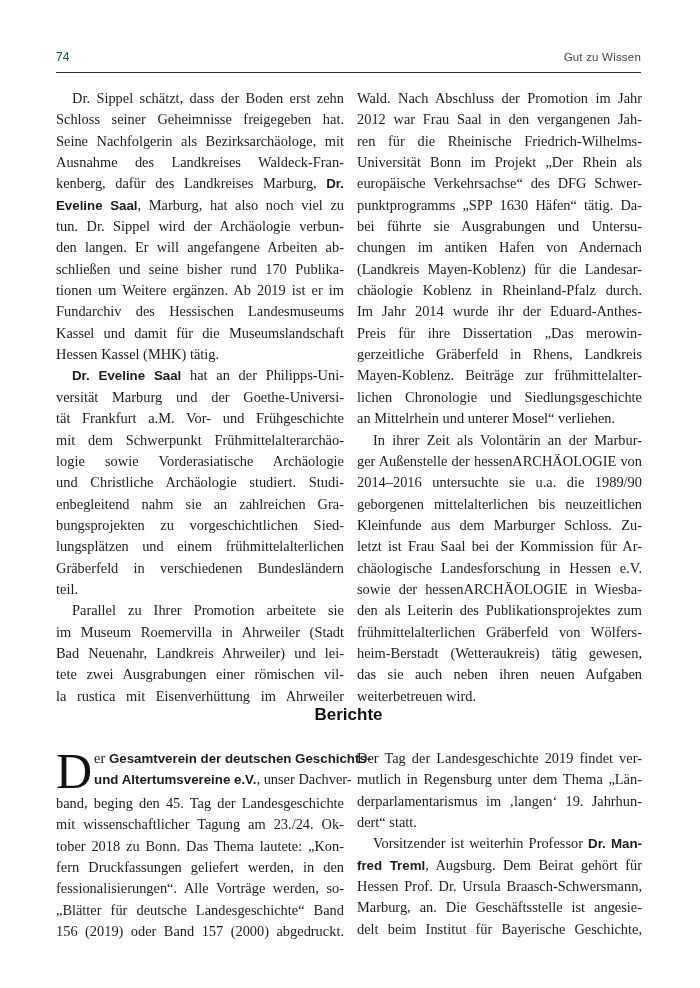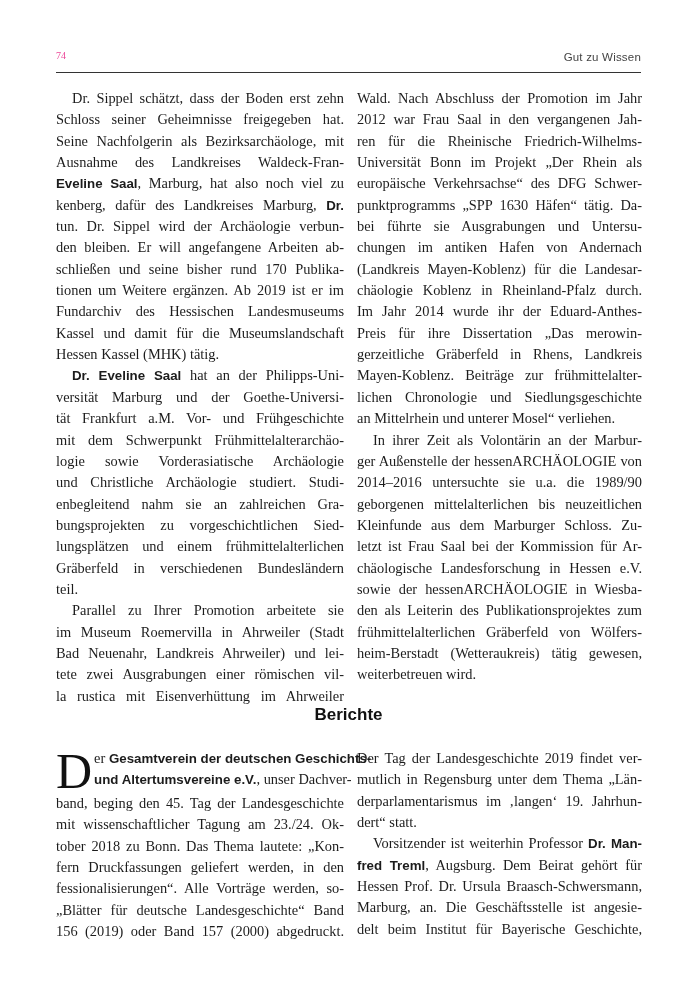--- a/index.html
+++ b/index.html
@@ -1,18 +1,18 @@
 <!DOCTYPE html>
 <html><head>
 <meta charset="utf-8">
 <style>
   html, body { margin: 0; padding: 0; background: #ffffff; }
   body { width: 700px; height: 988px; position: relative; overflow: hidden; color: #1c1c1c; }
   .running-head { position: absolute; top: 50px; left: 56px; width: 585px; height: 22px; border-bottom: 1px solid #333; }
-  .page-number { position: absolute; left: 0; top: 0; font-family: Liberation Serif, serif; font-size: 10px; color: #ec4899; }
+  .page-number { position: absolute; left: 0; top: 0; font-family: Liberation Sans, sans-serif; font-size: 12px; color: #0c4a6e; }
   .section-label { position: absolute; left: 0; right: 0; top: 1px; text-align: right; font-family: "Liberation Sans", "DejaVu Sans", sans-serif; font-size: 11.5px; color: #444; letter-spacing: 0.2px; }
   .col { position: absolute; width: 288px; font-family: "Liberation Serif", "DejaVu Serif", serif; font-size: 14.4px; line-height: 21.35px; }
   .col.left { left: 56px; }
   .col.right { left: 357px; width: 285px; }
   .line { display: block; text-align: justify; text-align-last: justify; white-space: nowrap; height: 21.35px; overflow: visible; }
   .line.last { text-align-last: left; }
   .line.indent { padding-left: 16px; }
   .b { font-family: "Liberation Sans", "DejaVu Sans", sans-serif; font-weight: bold; font-size: 13.3px; }
   .heading { position: absolute; top: 705px; left: 56px; width: 585px; text-align: center; font-family: "Liberation Sans", "DejaVu Sans", sans-serif; font-size: 17px; font-weight: bold; color: #111; }
   .dropcap { float: left; font-family: "Liberation Serif", "DejaVu Serif", serif; font-size: 50px; line-height: 40px; height: 42px; margin-top: 3px; margin-right: 2px; color: #111; }
@@ -24,24 +24,24 @@
 <div class="running-head">
   <span class="page-number">74</span>
   <span class="section-label">Gut zu Wissen</span>
 </div>
 
 <div class="col left" style="top:88px;">
     <span class="line indent"><span>Dr. Sippel schätzt, dass der Boden erst zehn</span></span>
     <span class="line"><span>Schloss seiner Geheimnisse freigegeben hat.</span></span>
     <span class="line"><span>Seine Nachfolgerin als Bezirksarchäologe, mit</span></span>
     <span class="line"><span>Ausnahme des Landkreises Waldeck-Fran-</span></span>
+    <span class="line"><span>kenberg, dafür des Landkreises Marburg, </span><span class="b">Dr.</span></span>
     <span class="line"><span class="b">Eveline Saal</span><span>, Marburg, hat also noch viel zu</span></span>
-    <span class="line"><span>kenberg, dafür des Landkreises Marburg, </span><span class="b">Dr.</span></span>
     <span class="line"><span>tun. Dr. Sippel wird der Archäologie verbun-</span></span>
-    <span class="line"><span>den bleiben. Er will angefangene Arbeiten ab-</span></span>
+    <span class="line"><span>den langen. Er will angefangene Arbeiten ab-</span></span>
     <span class="line"><span>schließen und seine bisher rund 170 Publika-</span></span>
     <span class="line"><span>tionen um Weitere ergänzen. Ab 2019 ist er im</span></span>
     <span class="line"><span>Fundarchiv des Hessischen Landesmuseums</span></span>
     <span class="line"><span>Kassel und damit für die Museumslandschaft</span></span>
     <span class="line last"><span>Hessen Kassel (MHK) tätig.</span></span>
     <span class="line indent"><span class="b">Dr. Eveline Saal</span><span> hat an der Philipps-Uni-</span></span>
     <span class="line"><span>versität Marburg und der Goethe-Universi-</span></span>
     <span class="line"><span>tät Frankfurt a.M. Vor- und Frühgeschichte</span></span>
     <span class="line"><span>mit dem Schwerpunkt Frühmittelalterarchäo-</span></span>
     <span class="line"><span>logie sowie Vorderasiatische Archäologie</span></span>
@@ -78,20 +78,21 @@
     <span class="line"><span>ger Außenstelle der hessenARCHÄOLOGIE von</span></span>
     <span class="line"><span>2014–2016 untersuchte sie u.a. die 1989/90</span></span>
     <span class="line"><span>geborgenen mittelalterlichen bis neuzeitlichen</span></span>
     <span class="line"><span>Kleinfunde aus dem Marburger Schloss. Zu-</span></span>
     <span class="line"><span>letzt ist Frau Saal bei der Kommission für Ar-</span></span>
     <span class="line"><span>chäologische Landesforschung in Hessen e.V.</span></span>
     <span class="line"><span>sowie der hessenARCHÄOLOGIE in Wiesba-</span></span>
     <span class="line"><span>den als Leiterin des Publikationsprojektes zum</span></span>
     <span class="line"><span>frühmittelalterlichen Gräberfeld von Wölfers-</span></span>
     <span class="line"><span>heim-Berstadt (Wetteraukreis) tätig gewesen,</span></span>
+    <span class="line"><span>das sie auch neben ihren neuen Aufgaben</span></span>
     <span class="line last"><span>weiterbetreuen wird.</span></span>
   </div>
 
 <div class="heading">Berichte</div>
 
 <div class="col left" style="top:748px;">
   <span class="dropcap">D</span>
   <div>
       <span class="dc-line"><span>er </span><span class="b">Gesamtverein der deutschen Geschichts-</span></span>
       <span class="dc-line"><span class="b">und Altertumsvereine e.V.</span><span>, unser Dachver-</span></span>

